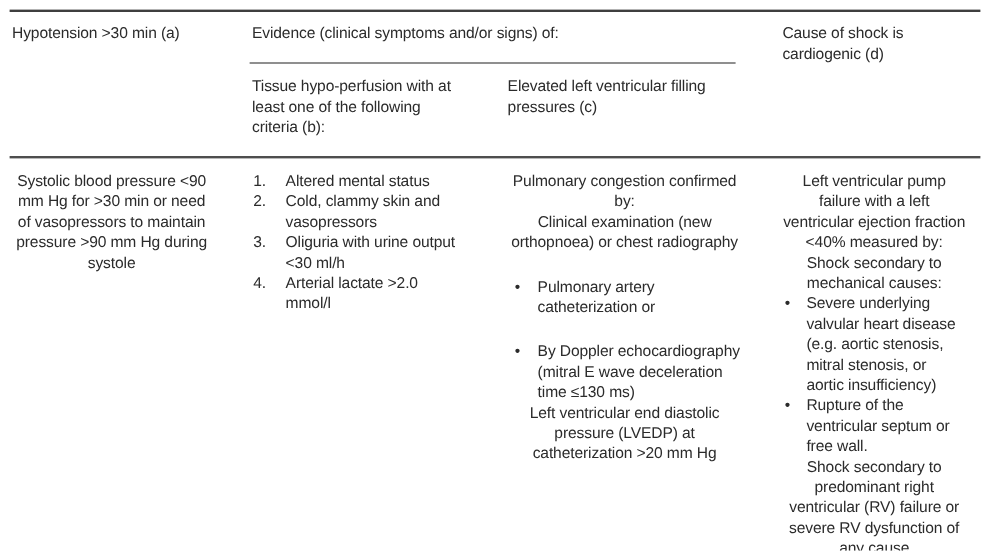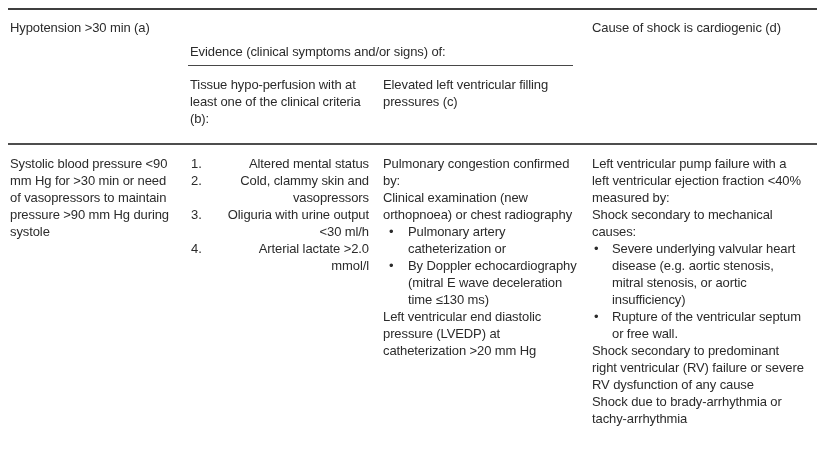--- a/index.html
+++ b/index.html
@@ -18,51 +18,51 @@
     display: flex;
     flex-direction: column;
     overflow: hidden;
   }
   .rule { width: 100%; flex: 0 0 auto; }
   .rule-top { height: 2.2px; background: #3f3f3f; margin-top: 8px; }
   .rule-mid { height: 1.4px; background: #4e4e4e; margin-top: 7px; }
   .grid {
     display: grid;
     grid-template-columns: 180px 193px 209px 1fr;
+    gap: 20px;
   }
   .cell { padding-left: 2px; padding-right: 12px; }
   .hdr1 .cell { padding-top: 9px; }
   .evidence-group {
     grid-column: 2 / 4;
     border-bottom: 1.5px solid #474747;
     margin-right: 17px;
     padding-bottom: 5px;
-    margin-top: 24px;
   }
   .hdr2 .cell { padding-top: 10px; padding-bottom: 9px; }
   .body-grid { flex: 1 1 auto; }
   .body-grid .cell { padding-top: 10px; }
-  .para { margin: 0; }
+  .para { margin: 0; text-align: center; }
   .gap-above { }
   
-  .numlist { counter-reset: n; list-style: none; text-align: right; }
+  .numlist { counter-reset: n; list-style: none; }
   .numlist .item {
     counter-increment: n;
     position: relative;
     padding-left: 28px;
   }
   .numlist .item::before {
     content: counter(n) ".";
     position: absolute;
     left: 1px;
   }
   
   .bullist { list-style: none; }
   .bullist .item { position: relative; }
-  .bullist-wide .item { padding-left: 25px; }
+  .bullist-wide .item { padding-left: 25px; margin-top: 20px; }
   .bullist-wide .item::before { content: "\2022"; position: absolute; left: 6px; }
   .bullist-narrow .item { padding-left: 20px; }
   .bullist-narrow .item::before { content: "\2022"; position: absolute; left: 2px; }
 </style>
 </head>
 <body>
 
 <div class="page">
 
   <div class="rule rule-top"></div>
@@ -70,21 +70,21 @@
   <div class="grid hdr1">
     <div class="cell">Hypotension &gt;30 min (a)</div>
     <div class="cell evidence-group">
       <span>Evidence (clinical symptoms and/or signs) of:</span>
     </div>
     <div class="cell">Cause of shock is cardiogenic (d)</div>
   </div>
 
   <div class="grid hdr2">
     <div class="cell"></div>
-    <div class="cell">Tissue hypo-perfusion with at least one of the clinical criteria (b):</div>
+    <div class="cell">Tissue hypo-perfusion with at least one of the following criteria (b):</div>
     <div class="cell">Elevated left ventricular filling pressures (c)</div>
     <div class="cell"></div>
   </div>
 
   <div class="rule rule-mid"></div>
 
   <div class="grid body-grid">
 
     <div class="cell">
       <p class="para">Systolic blood pressure &lt;90 mm Hg for &gt;30 min or need of vasopressors to maintain pressure &gt;90 mm Hg during systole</p>

